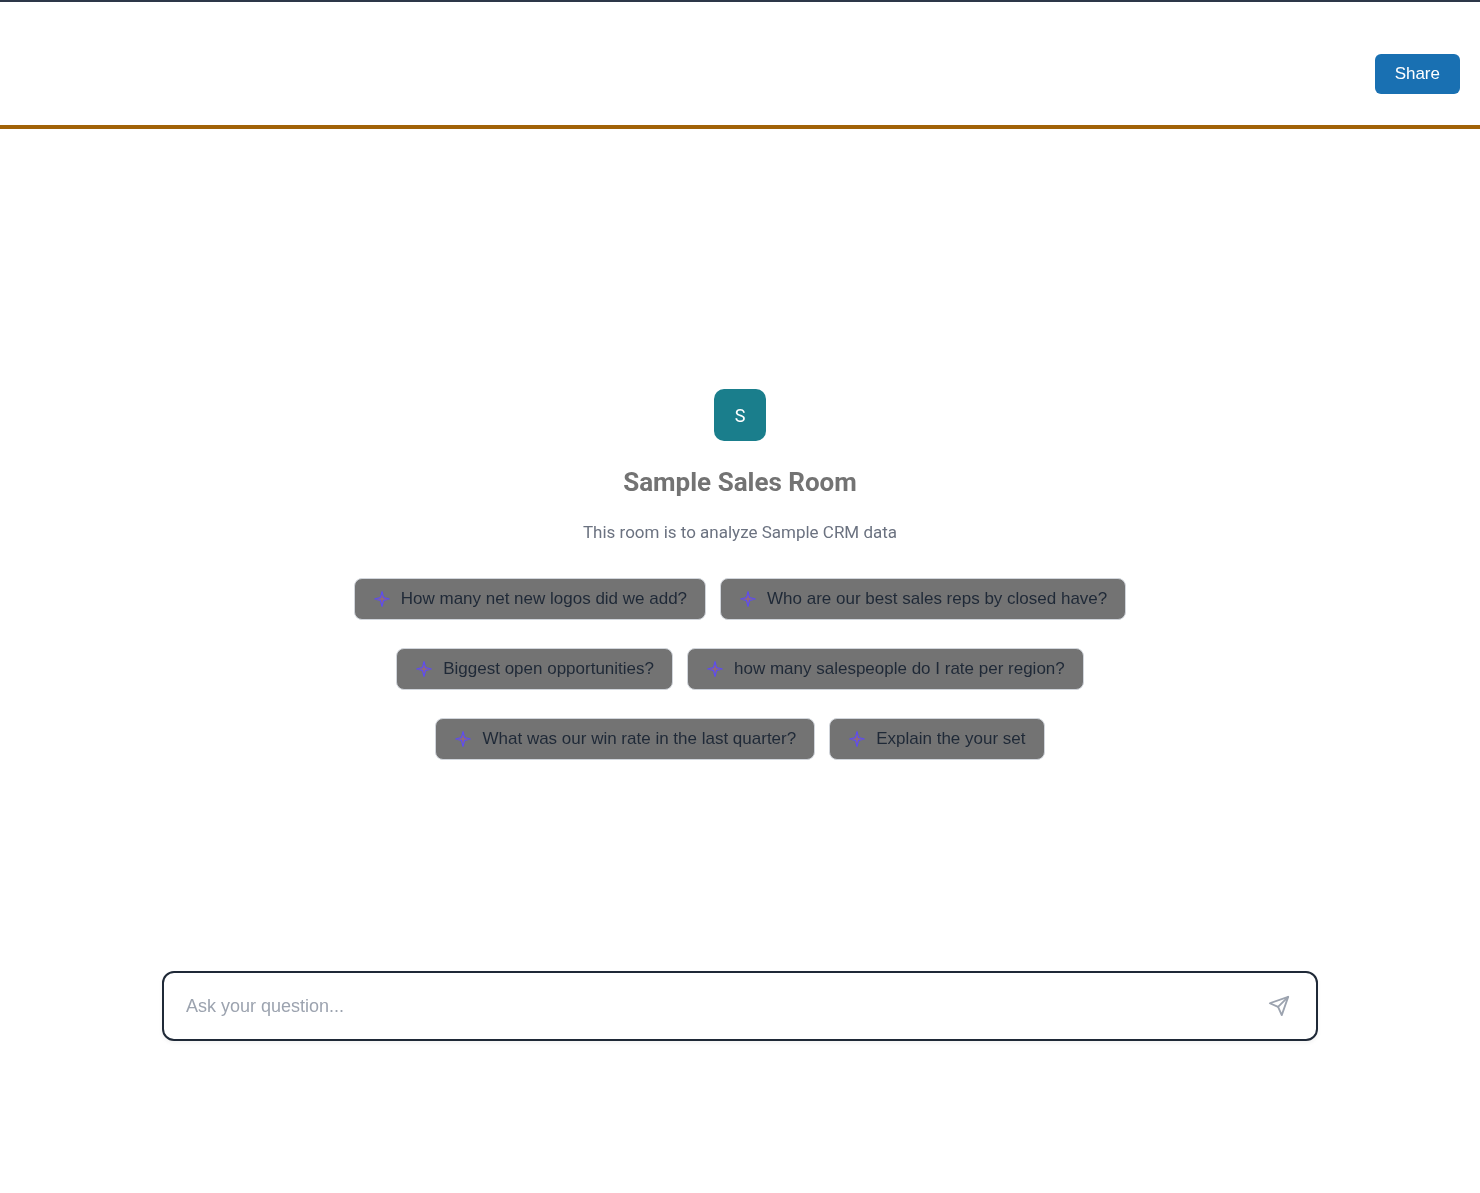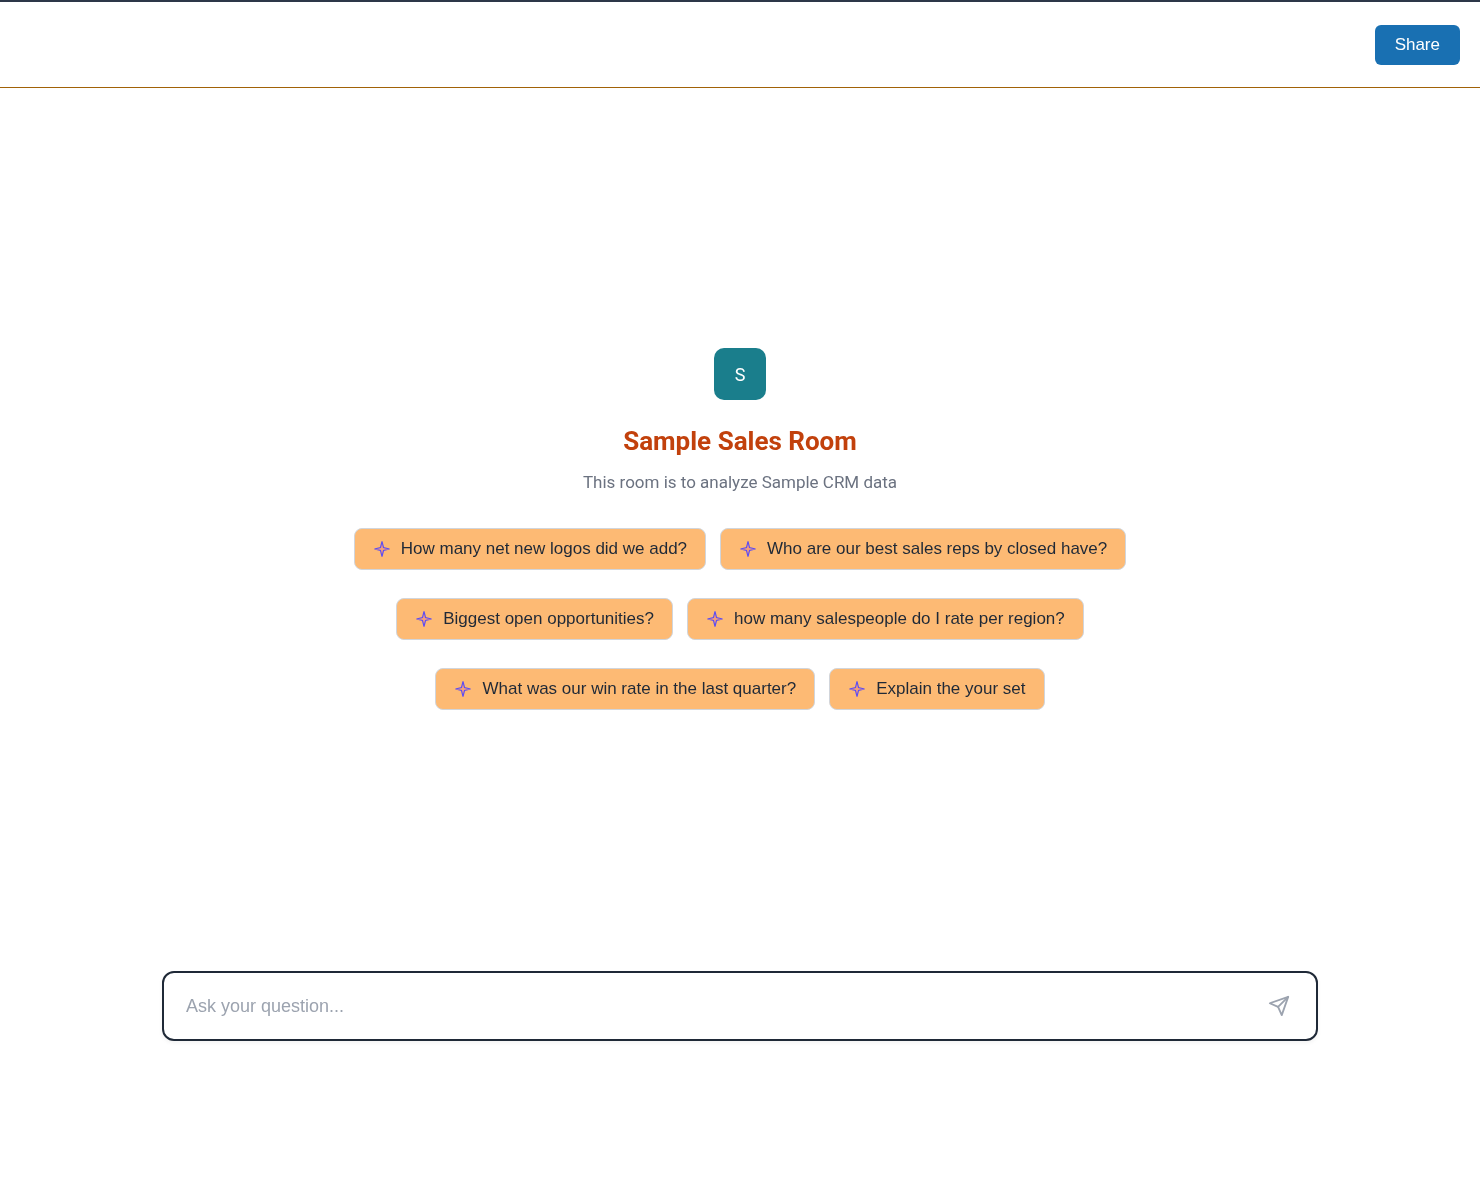--- a/index.html
+++ b/index.html
@@ -12,26 +12,27 @@
       font-family: -apple-system, BlinkMacSystemFont, "Segoe UI", Roboto, Helvetica, Arial, sans-serif;
       background: #ffffff;
       width: 1480px;
       height: 1193px;
       position: relative;
       border-top: 2px solid #2d3748;
     }
 
     .header {
       width: 100%;
-      height: 86px;
-      border-bottom: 1px solid #a16207;
+      height: 106px;
+      border-bottom: 4px solid #a16207;
       display: flex;
       align-items: center;
       justify-content: flex-end;
       padding: 0 20px;
+      margin-top: 21px;
     }
 
     .share-button {
       background: #1970b2;
       color: #ffffff;
       border: none;
       border-radius: 6px;
       padding: 10px 20px;
       font-size: 17px;
       font-weight: 500;
@@ -55,22 +56,22 @@
       justify-content: center;
       color: #ffffff;
       font-size: 18px;
       font-weight: 400;
       margin-bottom: 26px;
     }
 
     .room-title {
       font-size: 26px;
       font-weight: 700;
-      color: #c2410c;
-      margin-bottom: 16px;
+      color: #737373;
+      margin-bottom: 25px;
     }
 
     .room-description {
       font-size: 17px;
       color: #6b7280;
       margin-bottom: 36px;
     }
 
     .suggestions-container {
       display: flex;
@@ -80,21 +81,21 @@
       max-width: 1020px;
     }
 
     .suggestion-chip {
       display: inline-flex;
       align-items: center;
       gap: 10px;
       padding: 10px 18px;
       border: 1px solid #d1d5db;
       border-radius: 8px;
-      background: #fdba74;
+      background: #737373;
       font-size: 17px;
       color: #1f2937;
       cursor: pointer;
       white-space: nowrap;
     }
 
     .sparkle-icon {
       width: 18px;
       height: 18px;
       flex-shrink: 0;

